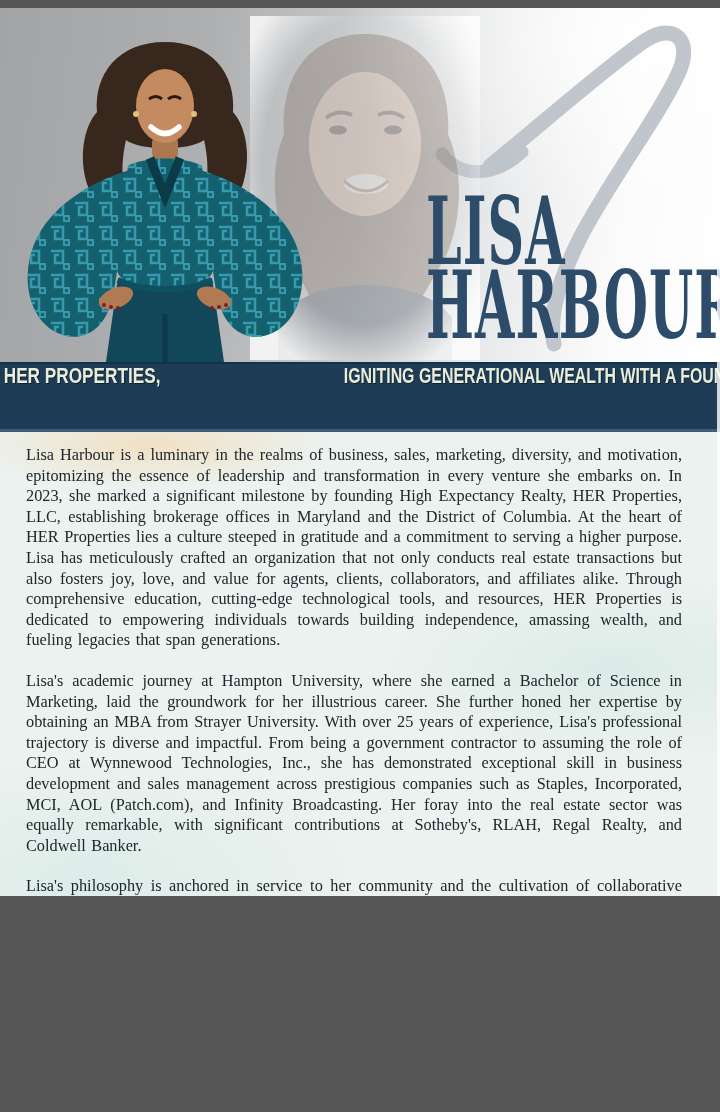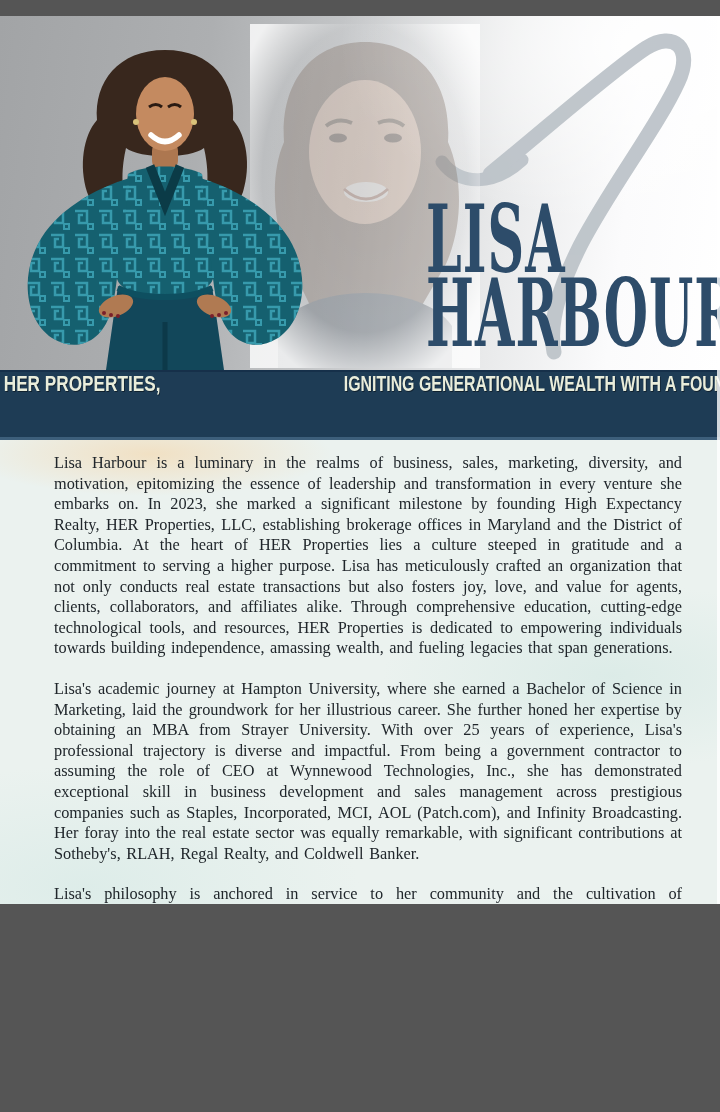--- a/index.html
+++ b/index.html
@@ -1,17 +1,17 @@
 <!DOCTYPE html>
 <html><head>
 <meta charset="utf-8">
 <style>
   html,body { margin:0; padding:0; background:#555; }
   .page {
-    position:relative; width:720px; height:888px; margin:16px auto;
+    position:relative; width:720px; height:888px; margin:8px auto;
     background:#fde047; overflow:hidden;
     font-family:"Liberation Serif", serif;
   }
 
   
   .hero {
     position:absolute; left:0; top:0; width:720px; height:354px;
     background:linear-gradient(97deg,#a2a4a6 0%,#adafb1 28%,#c9cbcd 50%,#e8e9ea 68%,#fbfbfc 85%,#ffffff 100%);
   }
   .hero::after{
@@ -44,21 +44,21 @@
     text-align:center; text-transform:uppercase; letter-spacing:0px;
     text-shadow:1px 1px 0 rgba(0,0,0,.45);
     transform-origin:center top; white-space:nowrap;
   }
   .banner-line.l1 { transform:scaleX(.80); }
   .banner-line.l2 { transform:scaleX(.74); }
 
   
   .content {
     position:absolute; left:0; top:424px; width:720px; height:622px;
-    box-sizing:border-box; padding:13px 38px 0 54px;
+    box-sizing:border-box; padding:13px 38px 0 26px;
     background-color:#ebf2ef;
     background-image:
       radial-gradient(ellipse 260px 60px at 150px 14px, rgba(246,210,160,.55), rgba(246,210,160,0) 70%),
       radial-gradient(ellipse 320px 130px at 85% 38%, rgba(205,229,224,.5), rgba(205,229,224,0) 72%),
       radial-gradient(ellipse 380px 170px at 12% 72%, rgba(210,232,228,.55), rgba(210,232,228,0) 72%),
       radial-gradient(ellipse 320px 150px at 72% 90%, rgba(198,226,220,.5), rgba(198,226,220,0) 72%);
   }
   .content p {
     margin:0 0 20px 0;
     font-size:16.3px; line-height:20.6px; color:#20262b;

